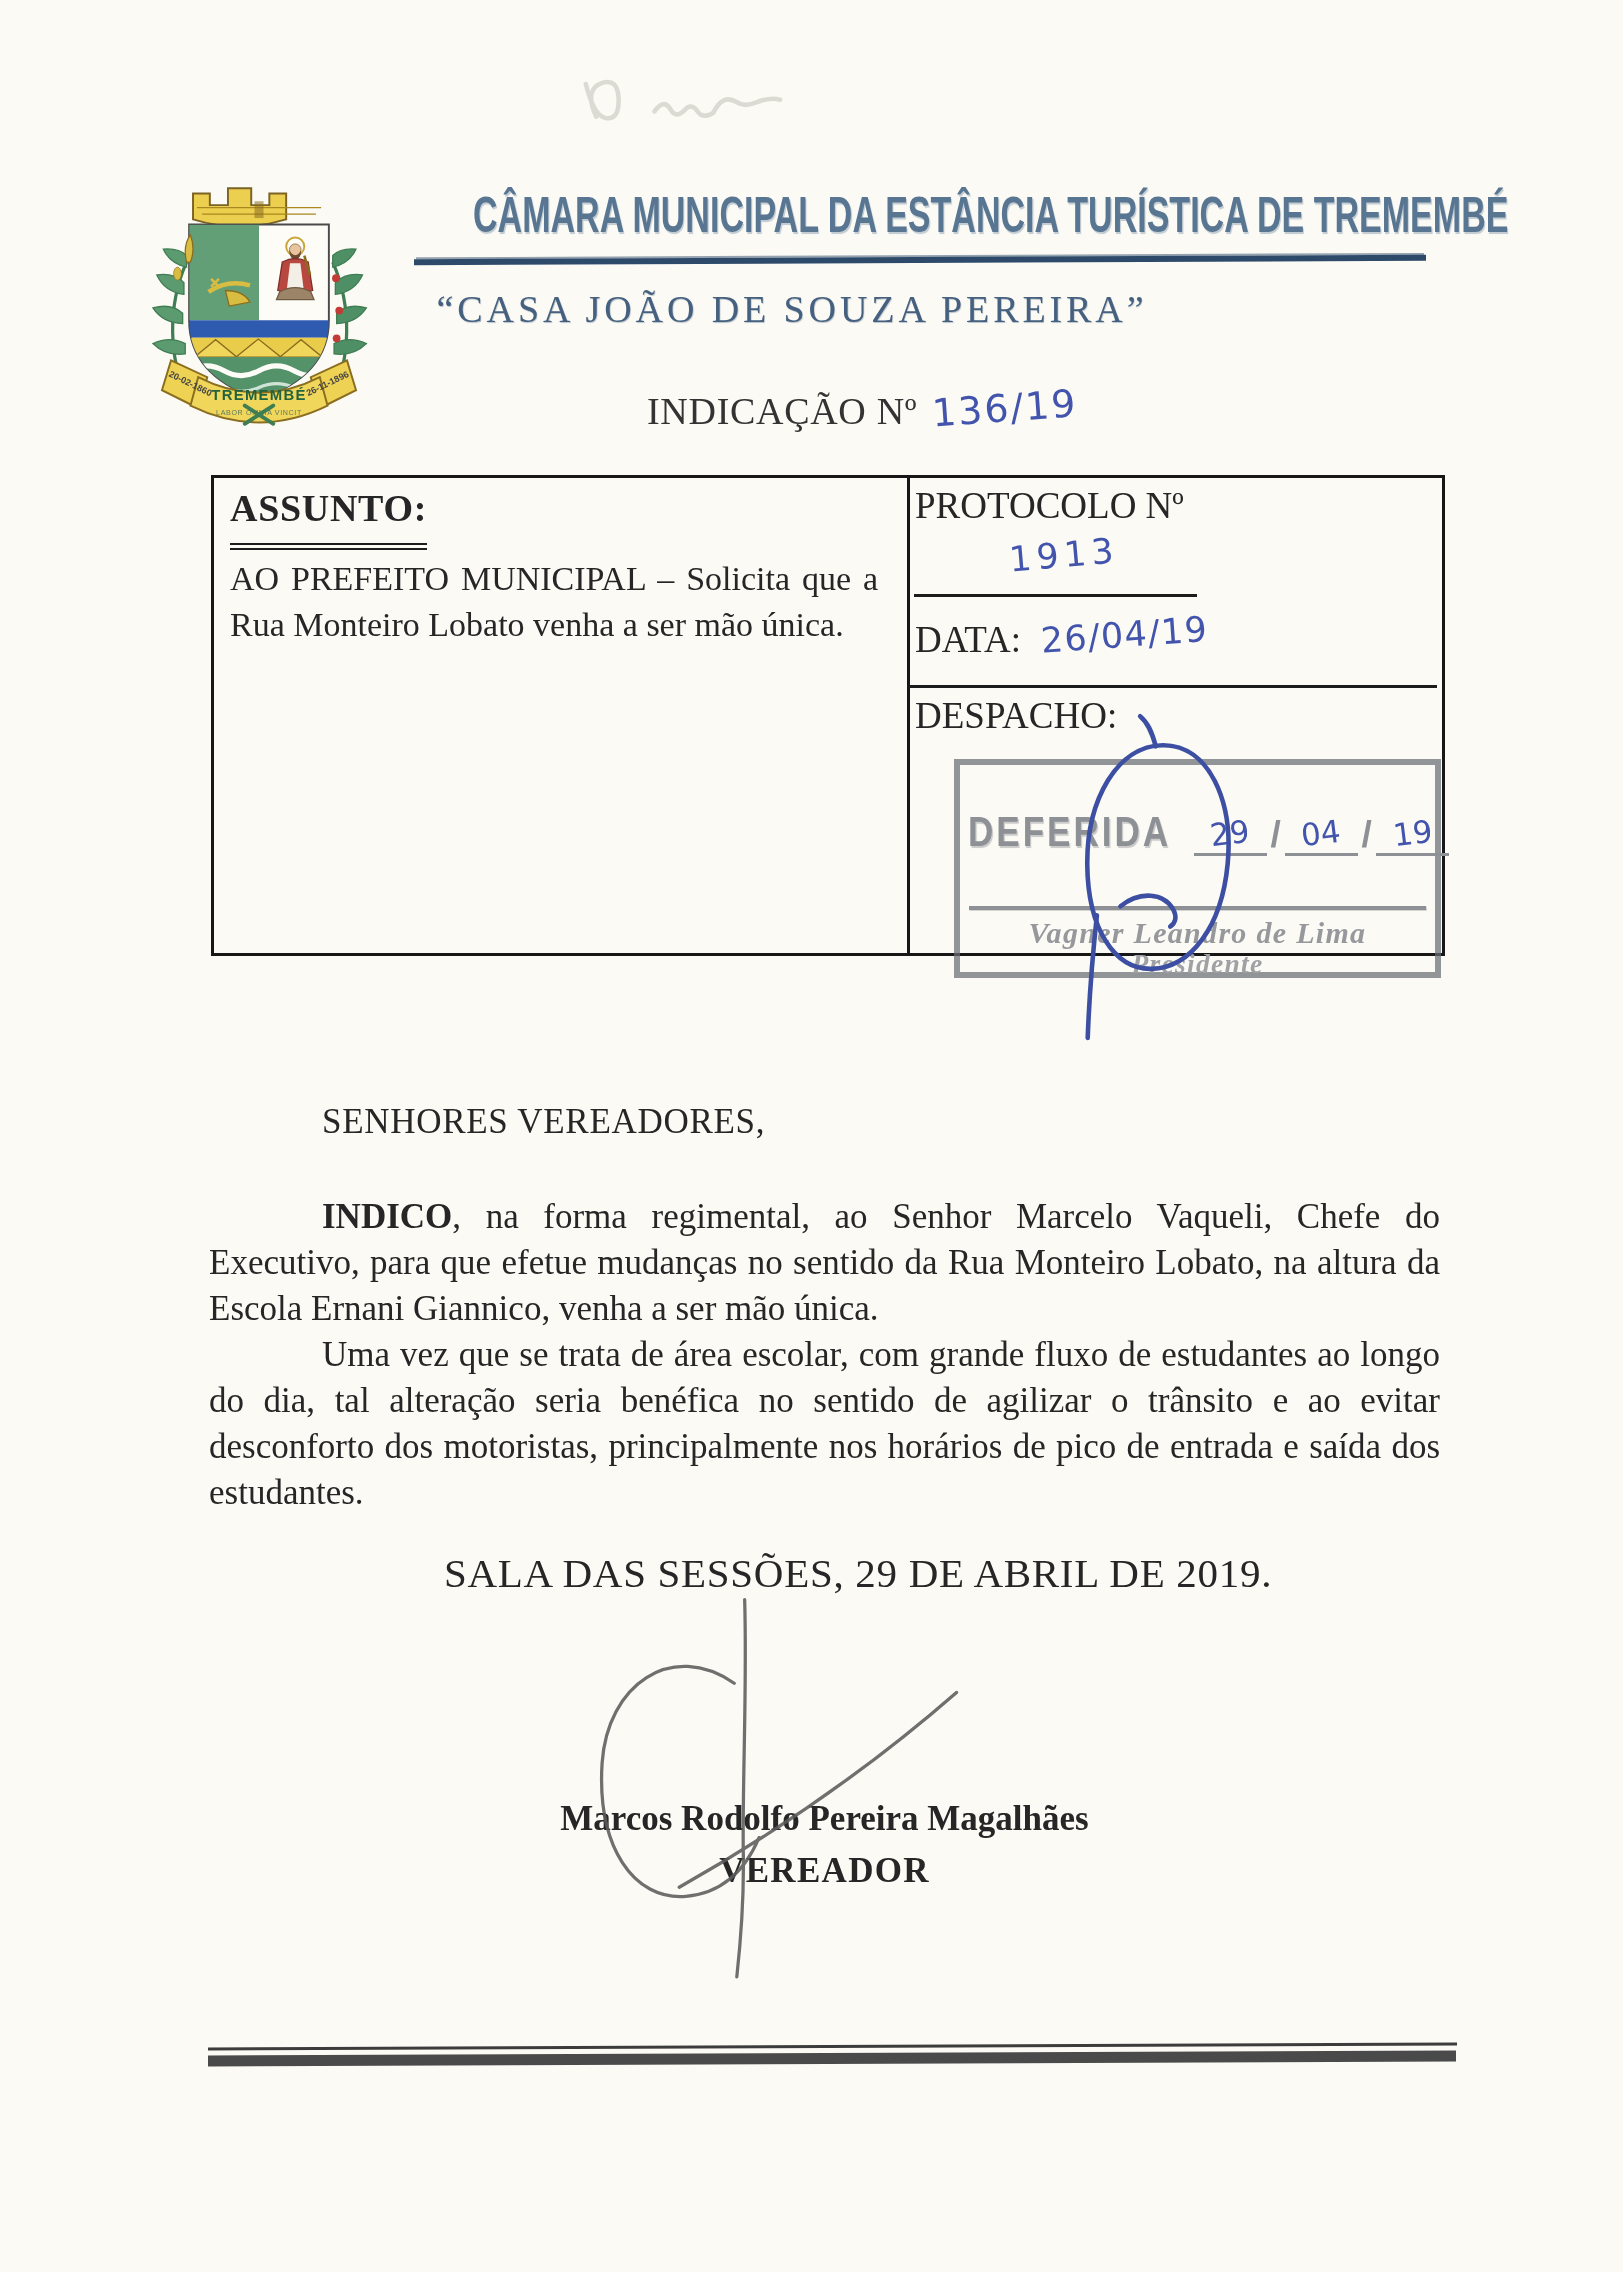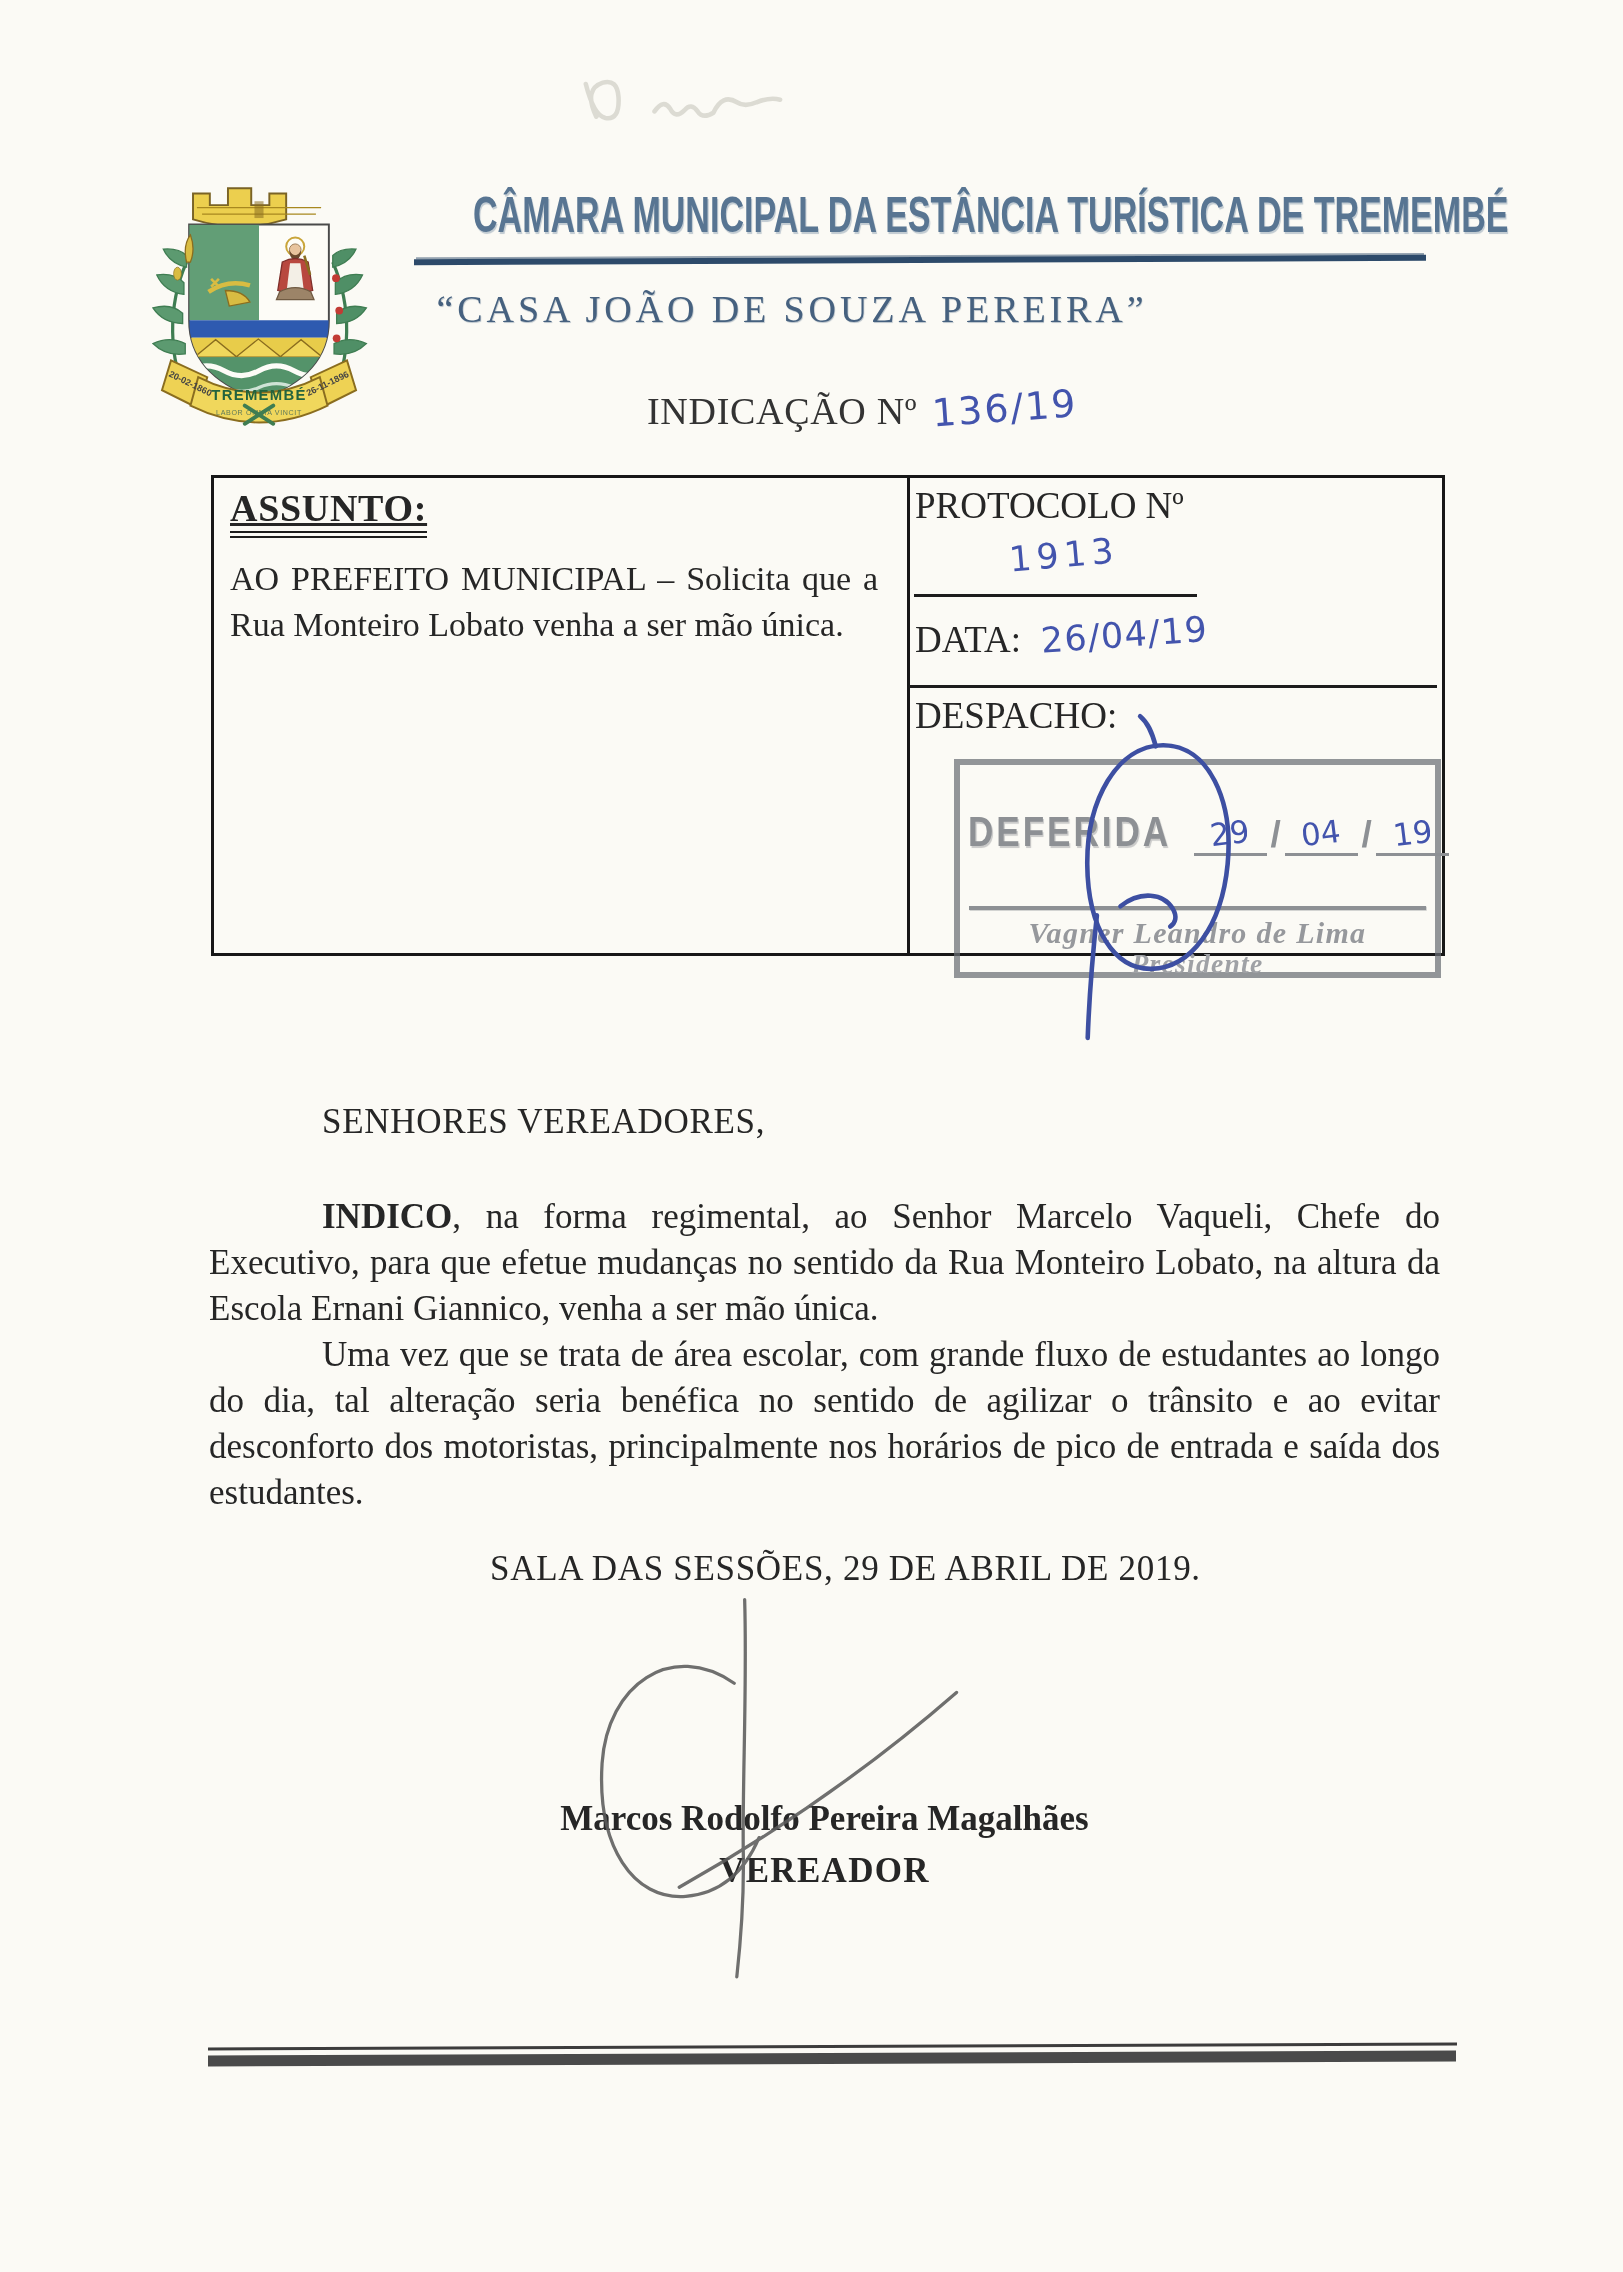--- a/index.html
+++ b/index.html
@@ -19,21 +19,21 @@
   .doc-type-row{left:647px;top:389px;white-space:nowrap;font-size:38px;letter-spacing:0.7px;color:#333;}
 
   .hand{font-family:"DejaVu Sans",sans-serif;color:#4354ad;display:inline-block;}
 
   .hand-docnum{font-size:38px;transform:rotate(-4deg) translateY(-2.6px);letter-spacing:2px;margin-left:14.4px;}
 
   
   .info-table{left:211px;top:475px;width:1228px;height:475px;border:3.3px solid #171717;}
   .table-divider{left:693px;top:0;width:3.3px;height:100%;background:#171717;position:absolute;}
   .assunto-label{left:230px;top:486px;font-size:38px;font-weight:bold;letter-spacing:0.7px;}
-  .assunto-label b{border-bottom:7.2px double #1d1d1d;padding-bottom:2px;text-decoration:underline;}
+  .assunto-label b{border-bottom:7.2px double #1d1d1d;padding-bottom:14px;}
   .assunto-text{left:230px;top:556px;width:648px;font-size:34px;line-height:46px;text-align:justify;}
   .protocolo-label{left:915px;top:484px;font-size:37px;}
   .hand-protocolo{left:1009px;top:535px;font-size:35px;letter-spacing:5.2px;transform:rotate(-5deg);}
   .protocolo-underline{left:914px;top:594px;width:283px;height:3.3px;background:#1c1c1c;}
   .data-row{left:915px;top:618px;white-space:nowrap;}
   .data-row .lbl{font-size:37px;}
   .hand-data{font-size:35px;letter-spacing:1.3px;margin-left:19.6px;transform:rotate(-4deg) translateY(-5.2px);}
   .despacho-divider{left:909px;top:685px;width:528px;height:3.3px;background:#1c1c1c;}
   .despacho-label{left:915px;top:694px;font-size:37px;}
 
@@ -51,21 +51,21 @@
         box-shadow:0.7px 0.7px 0 rgba(141,144,148,.5);}
   .stamp-name{position:absolute;left:0;right:0;top:151px;text-align:center;font-style:italic;
         font-weight:bold;font-size:30px;color:#96989c;letter-spacing:1.3px;}
   .stamp-title{position:absolute;left:0;right:0;top:183px;text-align:center;font-style:italic;
         font-weight:bold;font-size:27.5px;color:#9fa1a5;letter-spacing:1.3px;}
 
   
   .salutation{left:322px;top:1102px;font-size:35px;letter-spacing:0.7px;}
   .body-paragraphs{left:209px;top:1194px;width:1231px;font-size:35px;line-height:46px;text-align:justify;}
   .body-paragraphs p{margin:0;text-indent:113px;}
-  .dateline{left:444px;top:1549px;font-size:35px;letter-spacing:0.7px;margin-left:46px;}
+  .dateline{left:444px;top:1549px;font-size:41px;letter-spacing:0.7px;}
 
   .signer-name{left:209px;top:1799px;width:1231px;text-align:center;font-weight:bold;font-size:35px;}
   .signer-title{left:209px;top:1839px;width:1231px;text-align:center;font-weight:bold;font-size:35px;letter-spacing:1.3px;margin-top:12px;}
 
   .footer-thin{left:208px;top:2045px;width:1249px;height:3.3px;background:#3c3c3c;transform:rotate(-0.22deg);}
   .footer-thick{left:208px;top:2053px;width:1248px;height:10.5px;background:#4a4a4a;transform:rotate(-0.22deg);}
 
   svg{display:block;}
 </style>
 </head>

